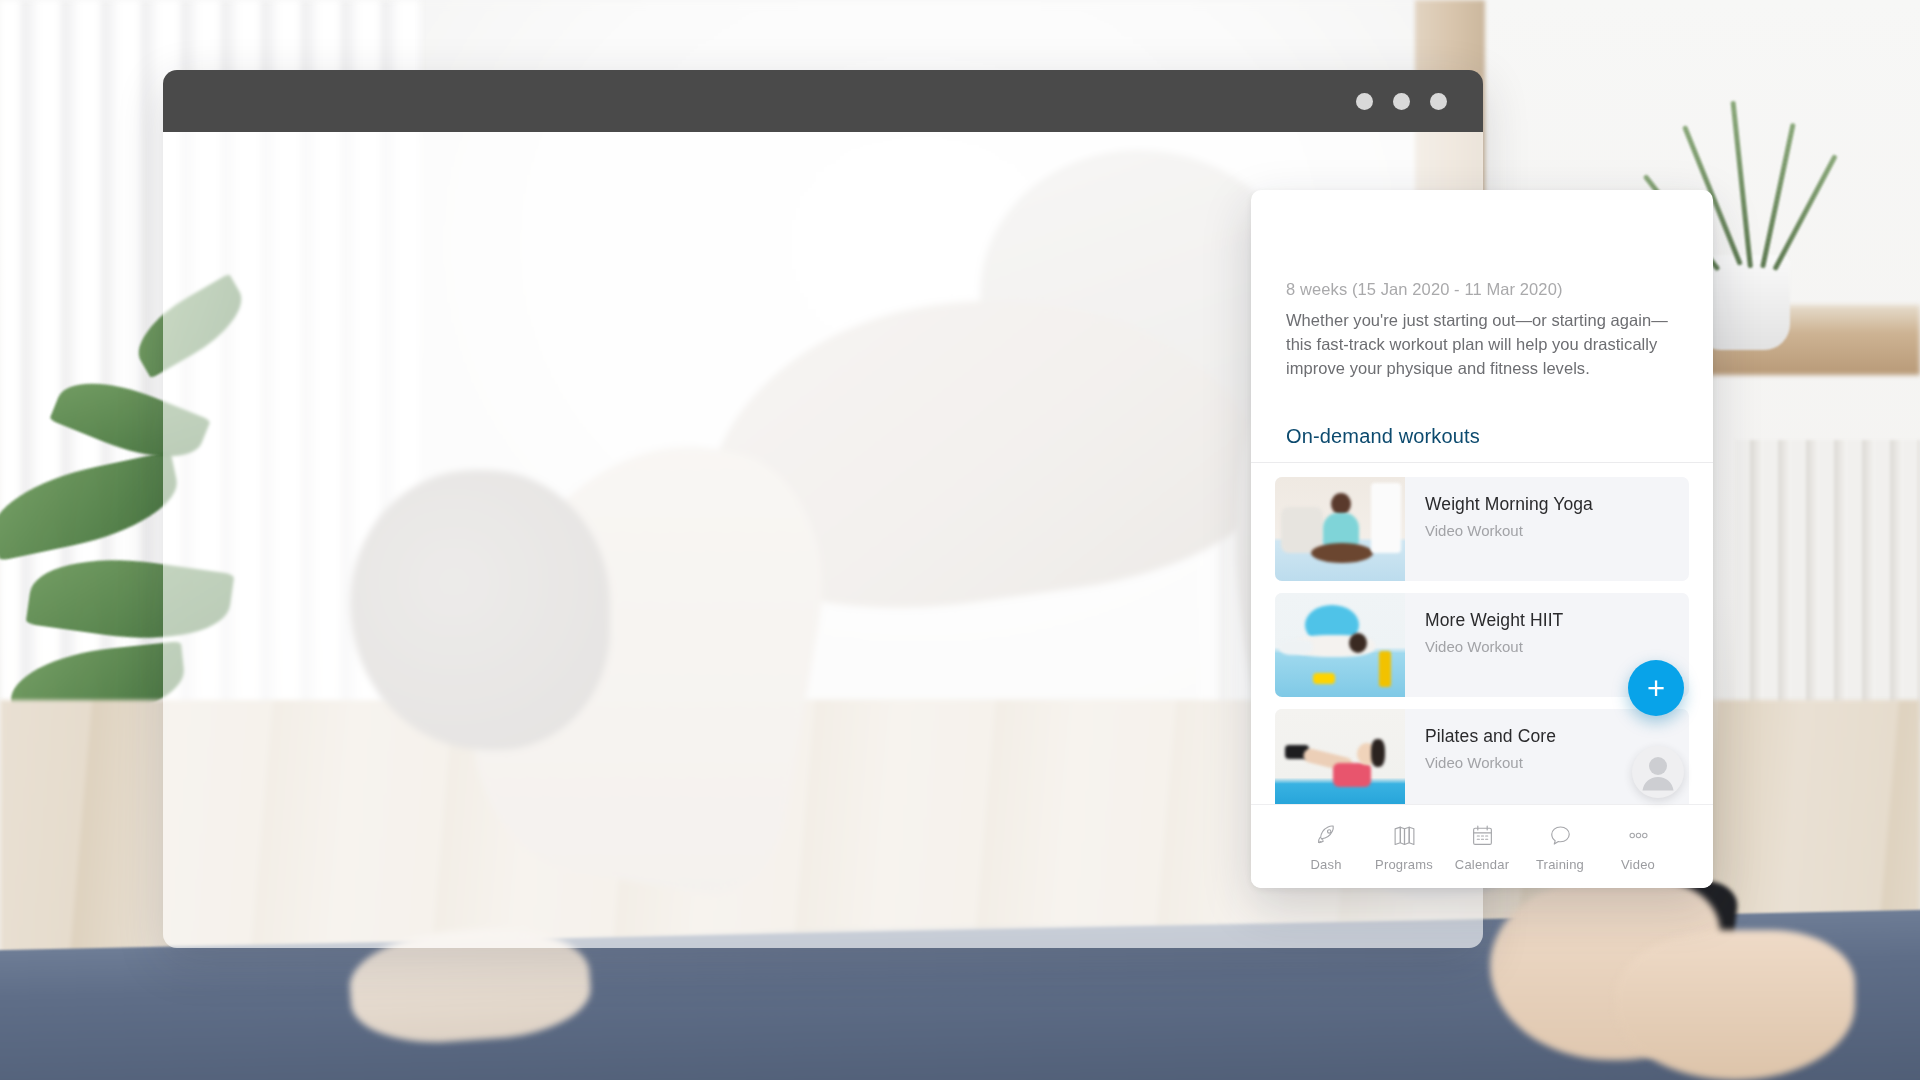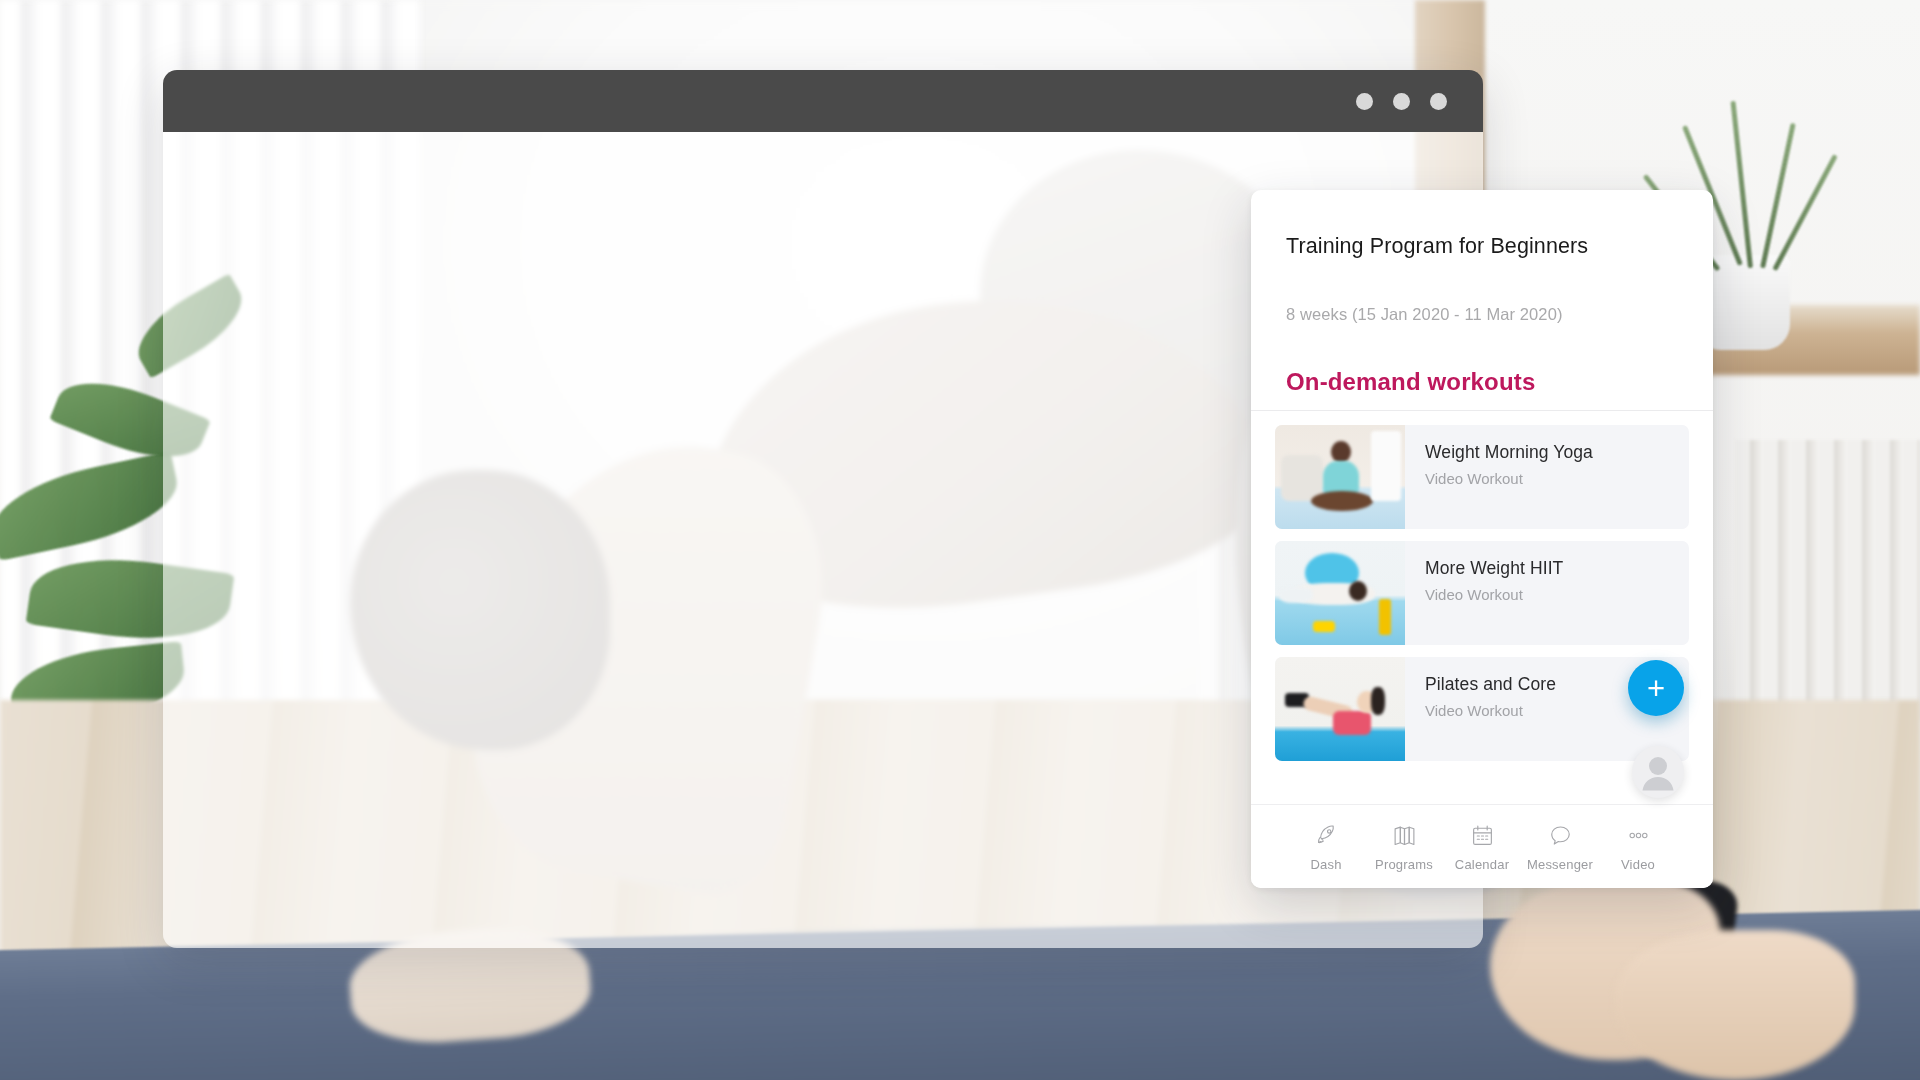--- a/index.html
+++ b/index.html
@@ -185,21 +185,21 @@
   }
   #program-duration {
     margin-top: 46px; font-size: 16.5px; color: #a9a9ab; letter-spacing: .1px;
   }
   #program-desc {
     margin-top: 10px; font-size: 16.5px; line-height: 1.45;
     color: #6d6e72; letter-spacing: .05px;
   }
   #section-head {
     margin-top: 44px; padding: 0 35px 14px 35px;
-    font-size: 24px; color: #be185d; letter-spacing: .15px; font-weight: bold;
+    font-size: 20px; color: #0c4a6e; letter-spacing: .15px;
   }
   #divider { height: 1px; background: #ebebed; width: 100%; }
 
   #workout-list {
     flex: 1; overflow: hidden; padding: 14px 24px 0 24px;
     display: flex; flex-direction: column; gap: 12px;
   }
   .workout-item {
     display: flex; align-items: stretch; height: 104px;
     background: #f4f5f8; border-radius: 7px; overflow: hidden;
@@ -299,22 +299,22 @@
     <span class="dot"></span>
     <span class="dot"></span>
     <span class="dot"></span>
   </div>
   <div id="viewport"></div>
 </div>
 
 <div id="app-card">
 
   <div id="card-head">
-    <div id="program-title">Training Program for Beginners</div>
     <div id="program-duration">8 weeks (15 Jan 2020 - 11 Mar 2020)</div>
+    <div id="program-desc">Whether you're just starting out—or starting again—this fast-track workout plan will help you drastically improve your physique and fitness levels.</div>
   </div>
 
   <div id="section-head">On-demand workouts</div>
   <div id="divider"></div>
 
   <div id="workout-list">
 
     <div class="workout-item">
       <div class="thumb th-yoga">
         <div class="blobA" style="left:6px;top:30px;width:42px;height:46px;background:#e7e4df;border-radius:8px;"></div>
@@ -397,21 +397,21 @@
       </span>
       <span class="nav-label">Calendar</span>
     </div>
 
     <div class="nav-item">
       <span class="nav-icon">
         <svg width="25" height="25" viewBox="0 0 24 24" fill="none" stroke="#a6a7ab" stroke-width="1.1" stroke-linecap="round" stroke-linejoin="round">
           <path d="M12 3.8c4.7 0 8.4 3.2 8.4 7.1s-3.7 7.1-8.4 7.1c-.7 0-1.4-.07-2.05-.2L6 20.2l.85-3.1C5 15.8 3.6 13.6 3.6 10.9 3.6 7 7.3 3.8 12 3.8z"></path>
         </svg>
       </span>
-      <span class="nav-label">Messenger</span>
+      <span class="nav-label">Training</span>
     </div>
 
     <div class="nav-item">
       <span class="nav-icon">
         <svg width="27" height="25" viewBox="0 0 28 24" fill="none" stroke="#a6a7ab" stroke-width="1.1">
           <circle cx="7.5" cy="12" r="2.3"></circle>
           <circle cx="14" cy="12" r="2.3"></circle>
           <circle cx="20.5" cy="12" r="2.3"></circle>
         </svg>
       </span>

